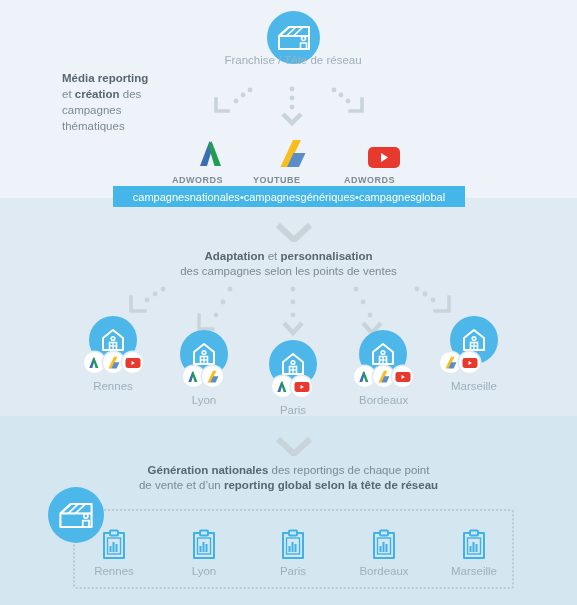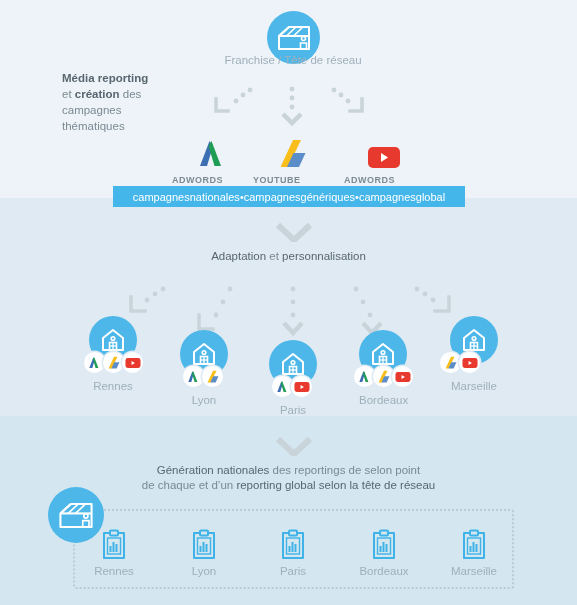--- a/index.html
+++ b/index.html
@@ -69,21 +69,21 @@
 
   
   .heading{
     position:absolute;
     width:100%;
     text-align:center;
     color:#7b8a93;
     font-size:11.5px;
     line-height:15px;
   }
-  .heading b{color:#58676f;font-weight:normal;}
+  .heading b{color:#58676f;font-weight:bold;}
 
   
   .badges{
     position:absolute;
     display:flex;
   }
   .badge{
     width:21px;height:21px;border-radius:50%;
     background:#ffffff;
     display:flex;align-items:center;justify-content:center;
@@ -200,20 +200,21 @@
     <span>campagnes </span>
     <b>global</b>
 </div>
 
 <svg class="abs" style="left:275px;top:222px;" width="38" height="20">
   <path d="M3 3 L19 18 L35 3" fill="none" stroke="#c9d3da" stroke-width="6" stroke-linejoin="miter"></path>
 </svg>
 
 <div class="heading" style="top:249px;">
   <b>Adaptation</b><span> et </span><b>personnalisation</b><br>
+  <span>des campagnes selon les points de ventes</span>
 </div>
 
 <svg class="abs" style="left:115px;top:285px;" width="350" height="60">
 
   <circle cx="48" cy="4" r="2.4" fill="#c9d3da"></circle>
   <circle cx="40" cy="9" r="2.4" fill="#c9d3da"></circle>
   <circle cx="32" cy="15" r="2.4" fill="#c9d3da"></circle>
   <path d="M16 12 L16 26 L30 26" fill="none" stroke="#c9d3da" stroke-width="3.5" stroke-linecap="square"></path>
 
   <circle cx="115" cy="4" r="2.4" fill="#c9d3da"></circle>
@@ -382,22 +383,22 @@
       </div>
   </div>
   <div class="node-label" style="width:48px;">Marseille</div>
 </div>
 
 <svg class="abs" style="left:275px;top:436px;" width="38" height="20">
   <path d="M3 3 L19 18 L35 3" fill="none" stroke="#c9d3da" stroke-width="6" stroke-linejoin="miter"></path>
 </svg>
 
 <div class="heading" style="top:463px;">
-  <b>Génération nationales</b><span> des reportings de selon point</span><br>
-  <span>de chaque et d’un </span><b>reporting global selon la tête de réseau</b>
+  <b>Génération nationales</b><span> des reportings de chaque point</span><br>
+  <span>de vente et d’un </span><b>reporting global selon la tête de réseau</b>
 </div>
 
 <div id="report-dotted-box"></div>
 
 <div class="abs node-circle" style="left:48px;top:487px;width:56px;height:56px;z-index:3;">
   <svg width="36" height="27" viewBox="0 0 34 26">
     <path d="M2 11 L12 2 L32 2 L32 24 L2 24 Z" fill="none" stroke="#ffffff" stroke-width="2" stroke-linejoin="round"></path>
     <path d="M12 2 L2 11" fill="none" stroke="#ffffff" stroke-width="2"></path>
     <path d="M19 2 L9.5 11" fill="none" stroke="#ffffff" stroke-width="1.6"></path>
     <path d="M26 2 L16.5 11" fill="none" stroke="#ffffff" stroke-width="1.6"></path>

